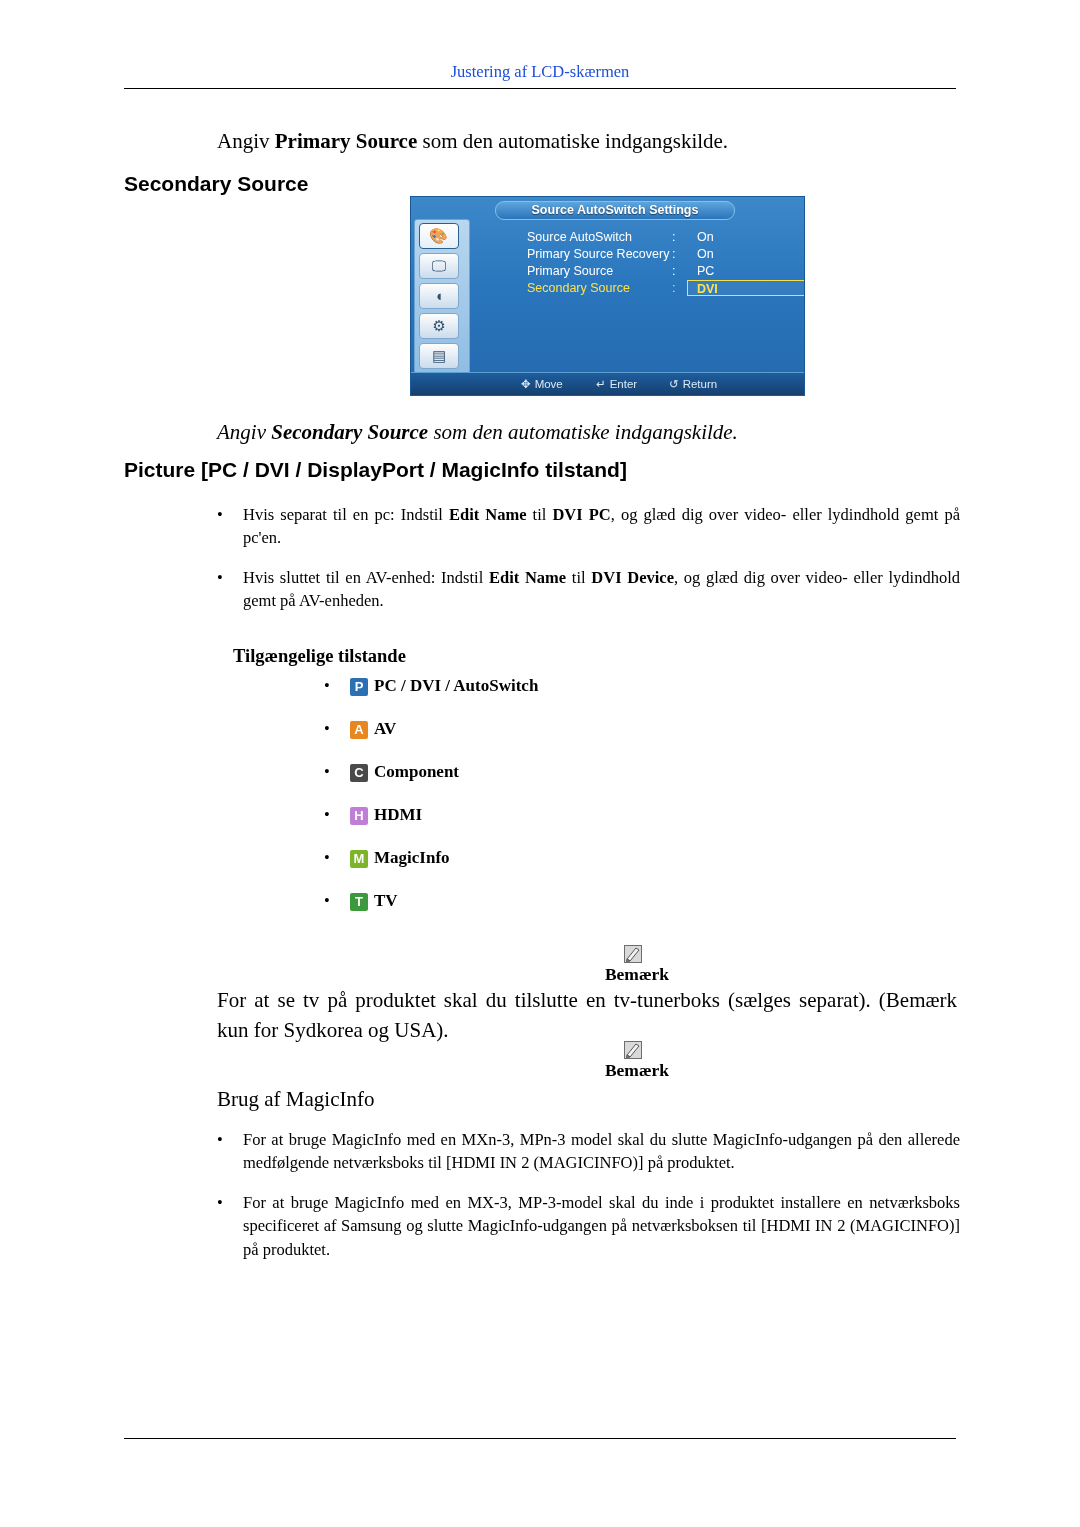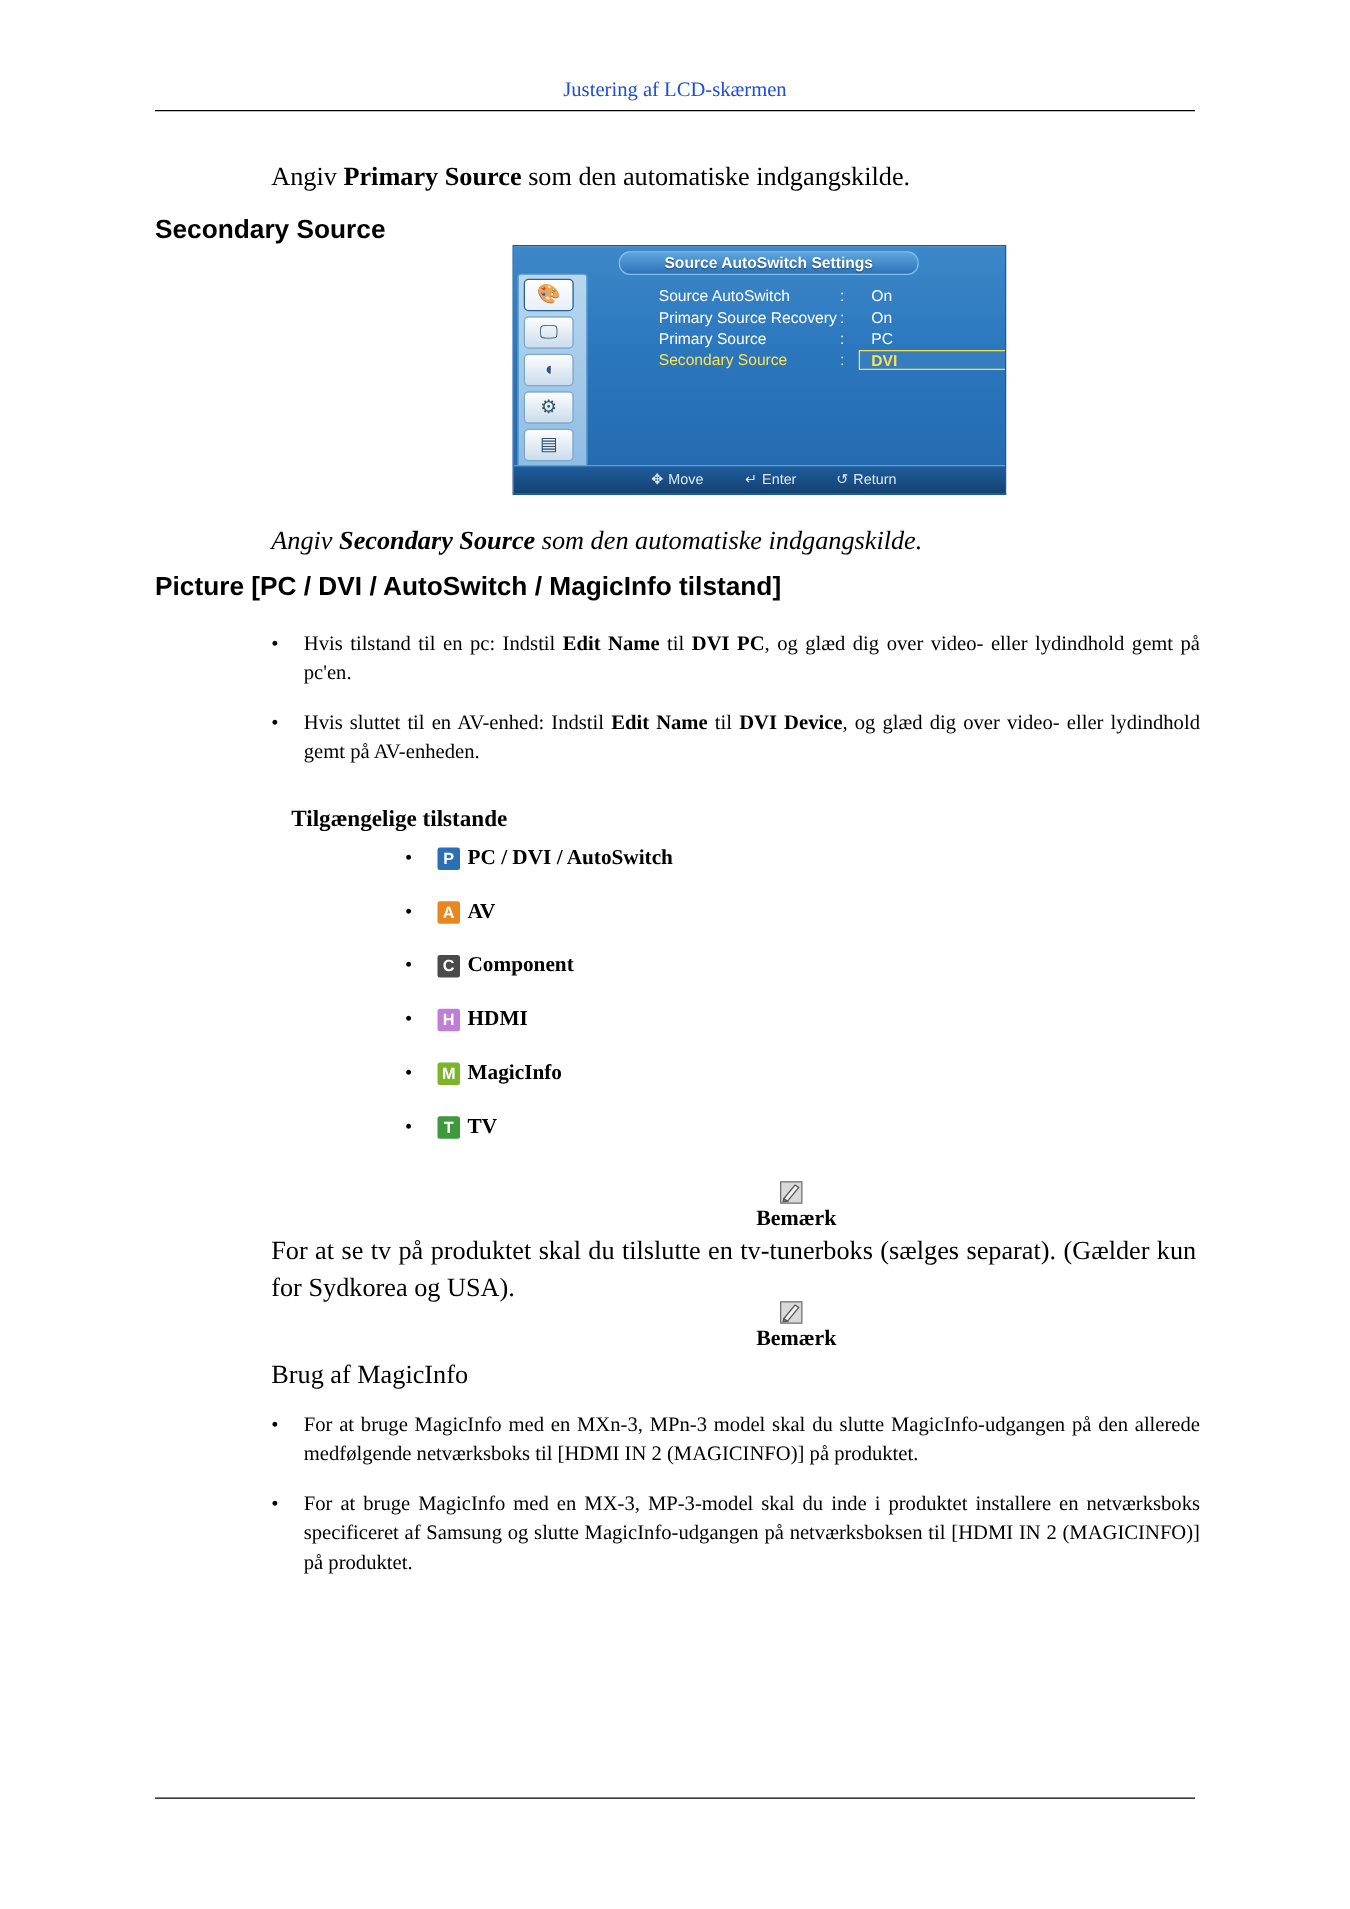--- a/index.html
+++ b/index.html
@@ -304,27 +304,27 @@
       <span class="item f2"><span class="gl">↵</span><span>Enter</span></span>
       <span class="item f3"><span class="gl">↺</span><span>Return</span></span>
     </div>
   </div>
 
   <div style="position:absolute; left:217px; top:418px; width:740px;font-style:italic;">
     <p class="body"><span>Angiv </span><span class="bold">Secondary Source</span><span> som den automatiske indgangskilde.</span></p>
   </div>
 
   <div style="position:absolute; left:124px; top:458px; width:836px;">
-    <h2 class="heading">Picture [PC / DVI / AutoSwitch / MagicInfo tilstand]</h2>
+    <h2 class="heading">Picture [PC / DVI / DisplayPort / MagicInfo tilstand]</h2>
   </div>
 
   <div style="position:absolute; left:124px; top:503px; width:836px;">
     <div class="bullet-row">
       <span class="dot">•</span>
-      <span class="btext"><span>Hvis tilstand til en pc: Indstil </span><span class="bold">Edit Name</span><span> til </span><span class="bold">DVI PC</span><span>, og glæd dig over video- eller lydindhold gemt på pc'en.</span></span>
+      <span class="btext"><span>Hvis separat til en pc: Indstil </span><span class="bold">Edit Name</span><span> til </span><span class="bold">DVI PC</span><span>, og glæd dig over video- eller lydindhold gemt på pc'en.</span></span>
     </div>
     <div class="bullet-row" style="margin-top:16px;">
       <span class="dot">•</span>
       <span class="btext"><span>Hvis sluttet til en AV-enhed: Indstil </span><span class="bold">Edit Name</span><span> til </span><span class="bold">DVI Device</span><span>, og glæd dig over video- eller lydindhold gemt på AV-enheden.</span></span>
     </div>
   </div>
 
   <div style="position:absolute; left:217px; top:630px; width:740px;">
     <h3 class="subheading">Tilgængelige tilstande</h3>
   </div>
@@ -368,21 +368,21 @@
         <svg width="20" height="20" viewBox="0 0 20 20" xmlns="http://www.w3.org/2000/svg">
           <rect x="1.5" y="1.5" width="17" height="17" fill="#d9d9d9" stroke="#6d6d6d"></rect>
           <path d="M4 15 L13 4 L16 6 L7 17 Z" fill="#f2f2f2" stroke="#555"></path>
           <path d="M4 15 L7 17 L3.5 17.5 Z" fill="#888" stroke="#555"></path>
         </svg>
       </span>
       <span class="note-label">Bemærk</span>
     </div>
   </div>
   <div style="position:absolute; left:217px; top:986px; width:740px;">
-    <p class="body">For at se tv på produktet skal du tilslutte en tv-tunerboks (sælges separat). (Gælder kun for Sydkorea og USA).</p>
+    <p class="body">For at se tv på produktet skal du tilslutte en tv-tunerboks (sælges separat). (Bemærk kun for Sydkorea og USA).</p>
   </div>
 
   <div style="position:absolute; left:124px; top:1040px; width:836px;">
     <div class="note-row">
       <span class="note-icon">
         <svg width="20" height="20" viewBox="0 0 20 20" xmlns="http://www.w3.org/2000/svg">
           <rect x="1.5" y="1.5" width="17" height="17" fill="#d9d9d9" stroke="#6d6d6d"></rect>
           <path d="M4 15 L13 4 L16 6 L7 17 Z" fill="#f2f2f2" stroke="#555"></path>
           <path d="M4 15 L7 17 L3.5 17.5 Z" fill="#888" stroke="#555"></path>
         </svg>

